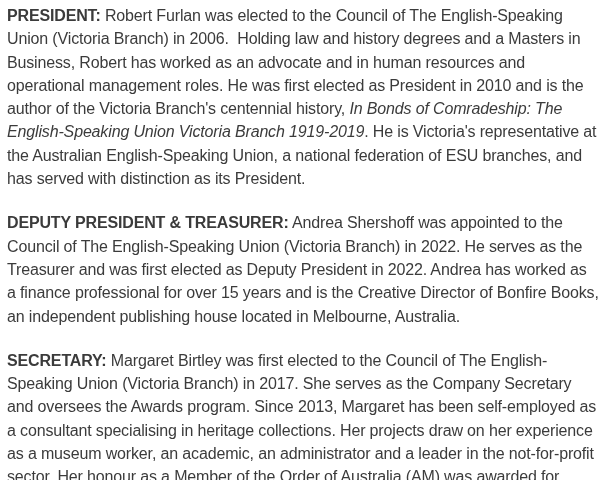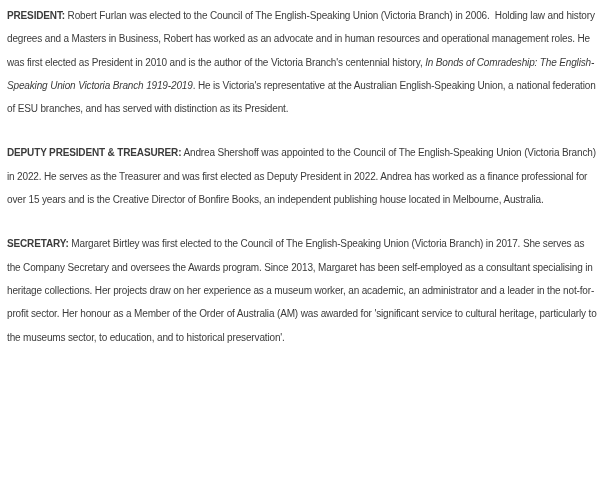--- a/index.html
+++ b/index.html
@@ -11,21 +11,21 @@
     width: 609px;
     height: 480px;
     overflow: hidden;
   }
   .doc {
     box-sizing: border-box;
     width: 609px;
     height: 480px;
     padding: 4px 10px 0 7px;
     font-family: "Liberation Sans", "DejaVu Sans", sans-serif;
-    font-size: 10px;
+    font-size: 16px;
     letter-spacing: -0.15px;
     line-height: 23.3px;
     color: #3b3b3b;
     background: #ffffff;
   }
   .para {
     margin: 0 0 21px 0;
     white-space: pre-wrap;
   }
   .para:last-child {

